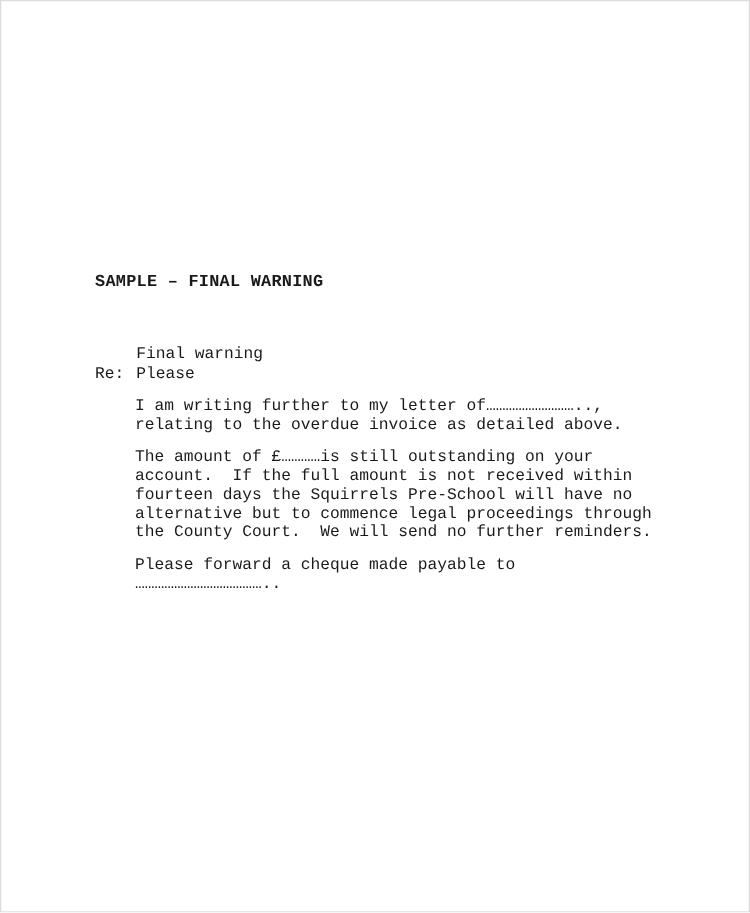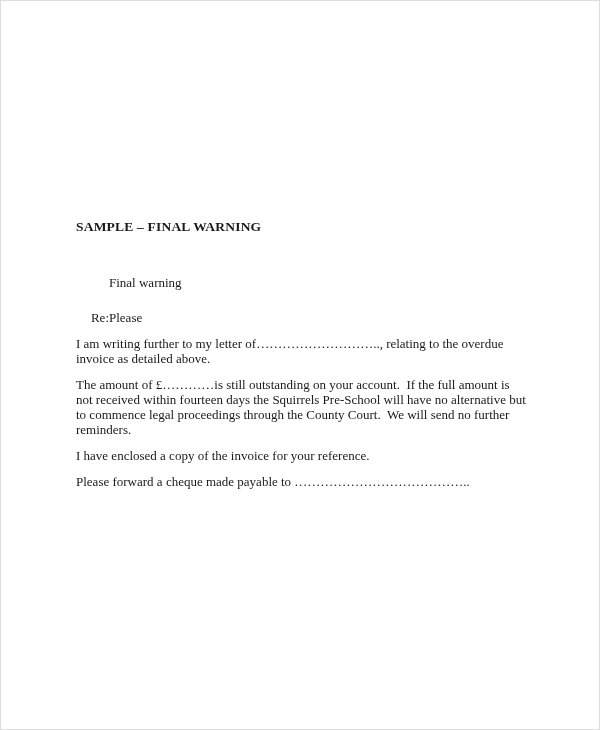--- a/index.html
+++ b/index.html
@@ -7,21 +7,21 @@
     padding: 0;
     background: #ffffff;
   }
   .page {
     position: relative;
     width: 600px;
     height: 730px;
     box-sizing: border-box;
     background: #ffffff;
     border: 1px solid #dcdcdc;
-    font-family: Liberation Serif, serif;
+    font-family: Liberation Mono, monospace;
     color: #1a1a1a;
     overflow: hidden;
   }
   .content {
     position: absolute;
     top: 218px;
     left: 75px;
     right: 70px;
   }
   .title {
@@ -31,35 +31,34 @@
     margin: 0 0 41px 0;
     line-height: 15px;
   }
   p {
     font-size: 13px;
     line-height: 15px;
     margin: 0 0 11px 0;
     white-space: pre-wrap;
   }
   .salutation { margin-bottom: 13px; }
-  .subject { padding-left: 33px; margin-bottom: 20px; }
-  .re-line { display: flex; margin-bottom: 11px; text-align: right; }
+  .subject { padding-left: 33px; margin-bottom: 1px; }
+  .re-line { display: flex; margin-bottom: 11px; }
   .re-label { display: inline-block; width: 33px; }
-  .para { margin-bottom: 11px; }
+  .para { margin-bottom: 11px; margin-left: 32px; }
   .closing { margin-bottom: 0; }
 </style>
 </head>
 <body>
 
 <div class="page">
   <div class="content">
     <h1 class="title">SAMPLE – FINAL WARNING</h1>
     <p class="subject">Final warning</p>
     <p class="re-line">
       <span class="re-label">Re:</span>
       <span class="re-value">Please</span>
     </p>
     <p class="para">I am writing further to my letter of……………………….., relating to the overdue invoice as detailed above.</p>
     <p class="para">The amount of £…………is still outstanding on your account.  If the full amount is not received within fourteen days the Squirrels Pre-School will have no alternative but to commence legal proceedings through the County Court.  We will send no further reminders.</p>
-    <p class="para">I have enclosed a copy of the invoice for your reference.</p>
     <p class="para">Please forward a cheque made payable to …………………………………..</p>
   </div>
 </div>
 
 </body></html>

